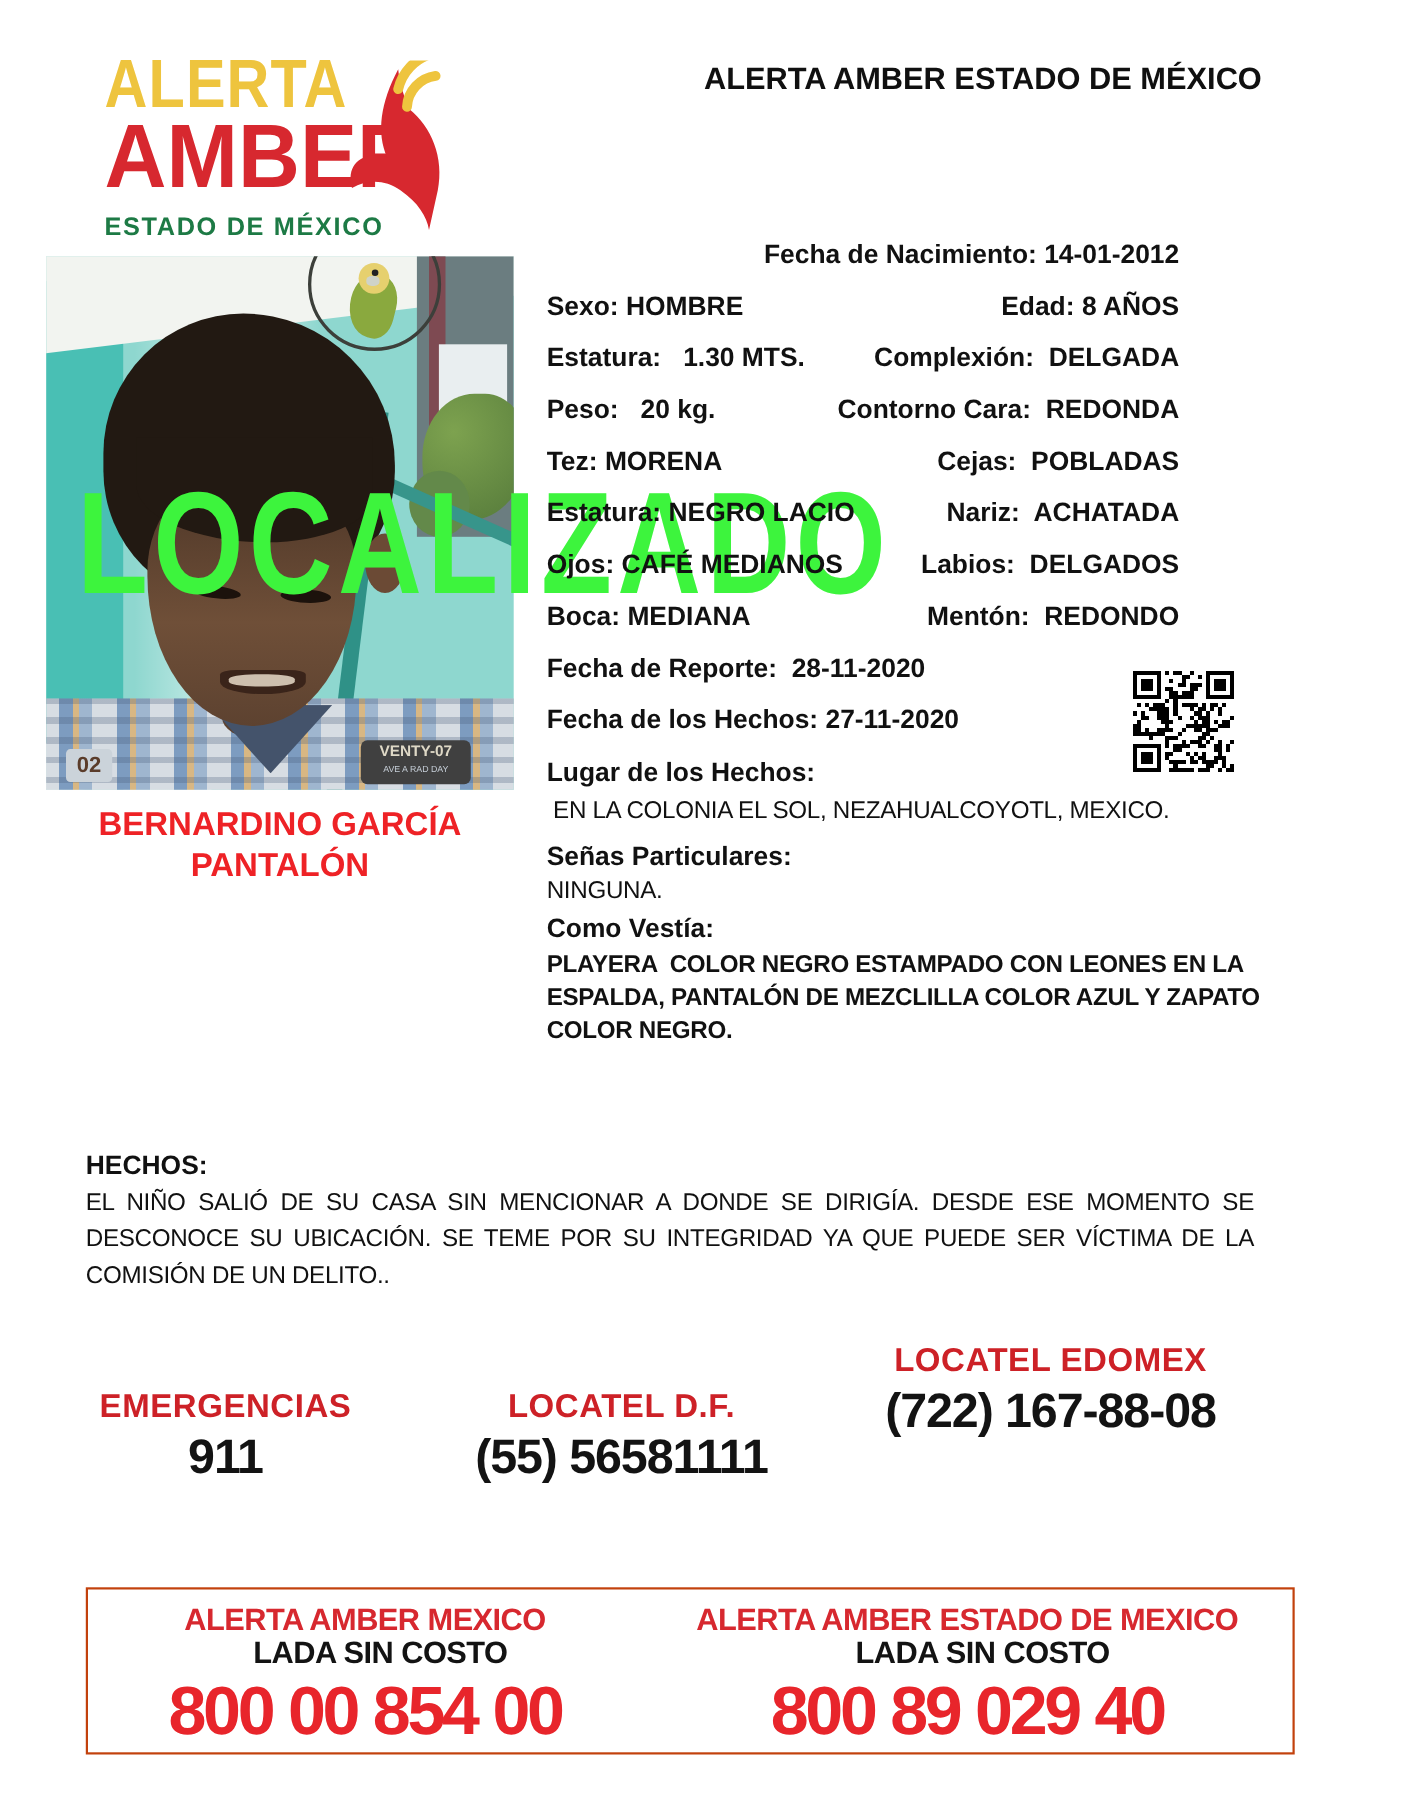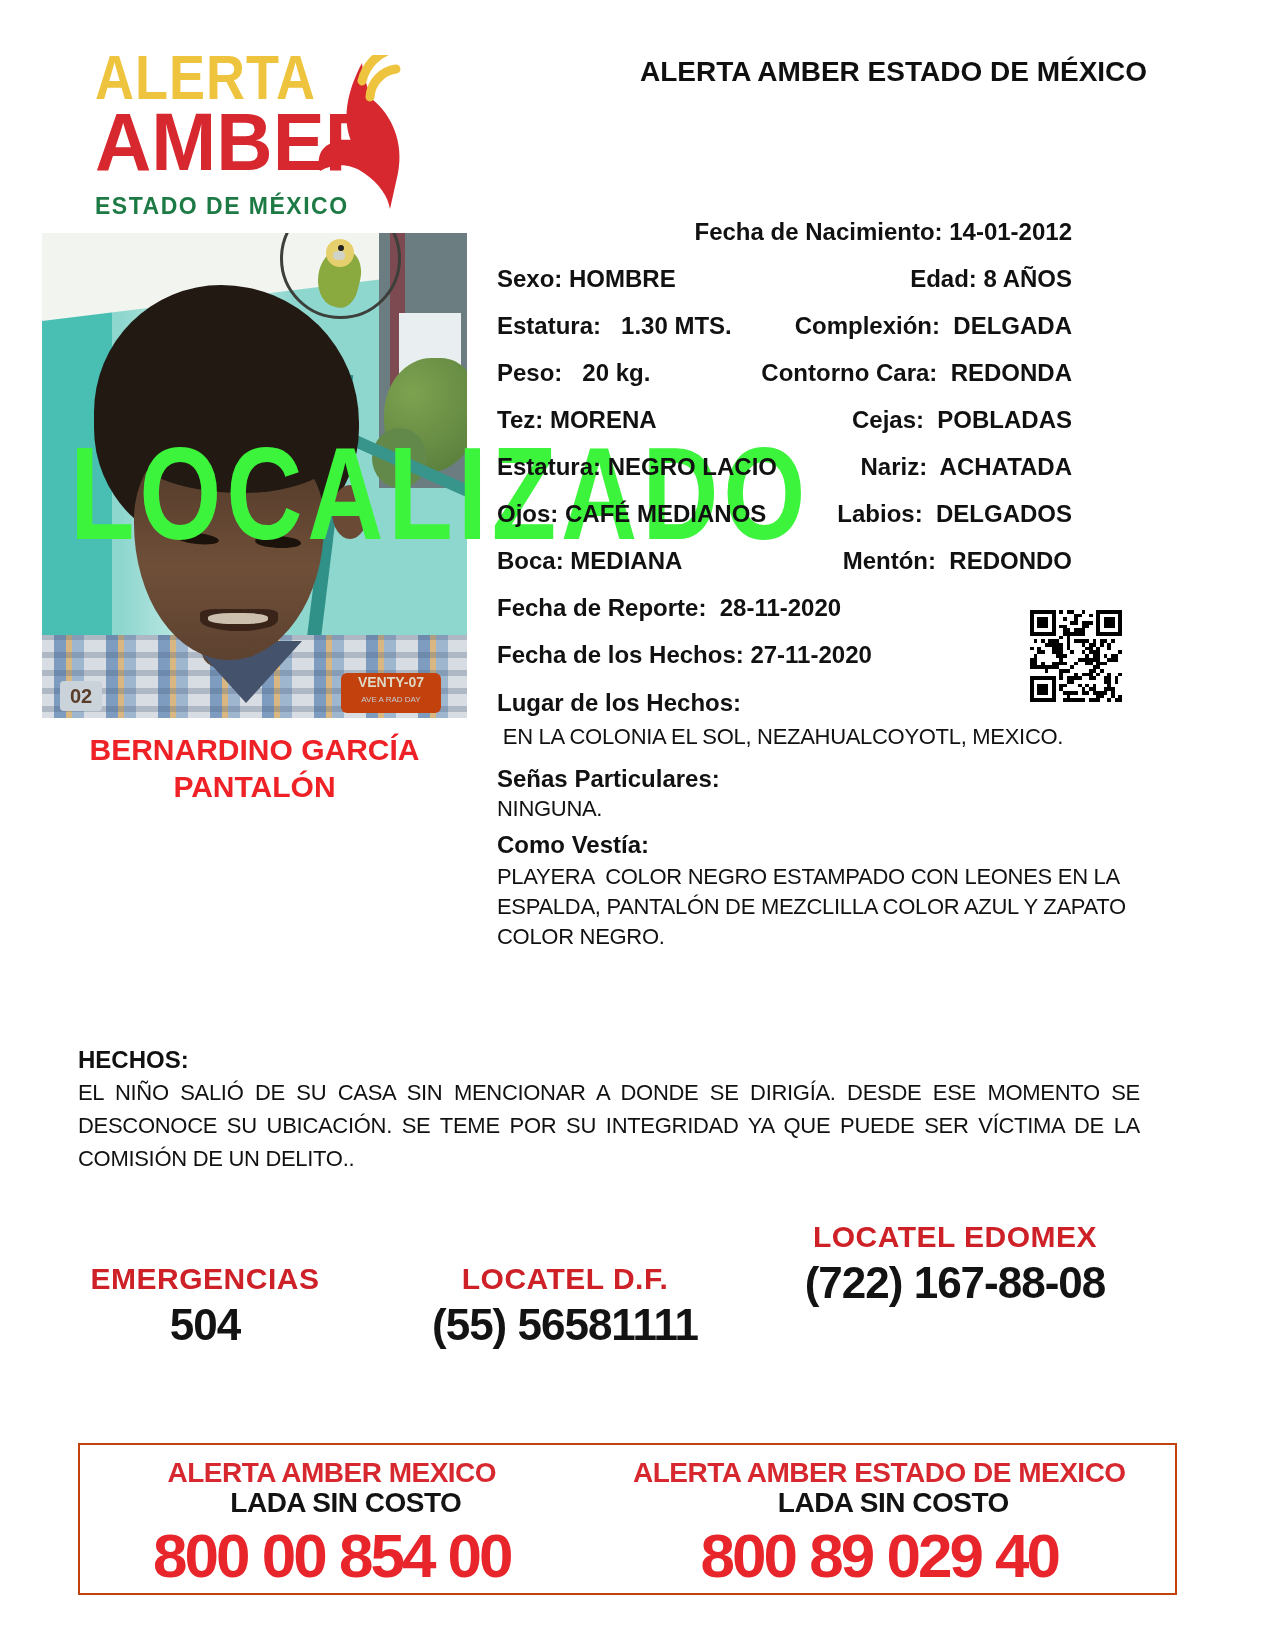--- a/index.html
+++ b/index.html
@@ -51,21 +51,21 @@
   .ph-eye-l{left:133px;top:300px;width:44px;height:11px;background:#1c120c;border-radius:50%;transform:rotate(6deg);}
   .ph-eye-r{left:213px;top:303px;width:46px;height:12px;background:#1c120c;border-radius:50%;transform:rotate(3deg);}
   .ph-mouth{left:158px;top:376px;width:78px;height:22px;background:#3a241a;border-radius:20% 20% 50% 50%;}
   .ph-teeth{left:166px;top:380px;width:60px;height:11px;background:#cdbfae;border-radius:40%;}
   .ph-shirt{left:-10px;top:402px;width:445px;height:95px;
       background:repeating-linear-gradient(0deg,rgba(70,90,120,.28) 0 6px,rgba(0,0,0,0) 6px 18px),
                  repeating-linear-gradient(90deg,#d7dde3 0 22px,#7d9cc0 22px 34px,#d8b783 34px 40px,#9fb6cf 40px 52px);}
   .ph-neck{left:160px;top:392px;width:76px;height:46px;background:#5d4230;border-radius:0 0 40% 40%;}
   .ph-collar{left:148px;top:408px;width:112px;height:62px;background:#44536b;
       clip-path:polygon(0 0,100% 0,50% 100%);}
-  .ph-patch{left:299px;top:440px;width:100px;height:40px;background:#c2410c;border-radius:6px;
+  .ph-patch{left:286px;top:440px;width:100px;height:40px;background:#404040;border-radius:6px;
       color:#ded8c6;font-size:14px;font-weight:bold;text-align:center;line-height:18px;overflow:hidden;}
   .ph-patch small{font-size:8px;font-weight:normal;display:block;color:#c5cdd6;}
   .ph-patch02{left:18px;top:448px;width:42px;height:30px;background:#cbd3da;border-radius:4px;
       color:#5a3c2a;font-size:20px;font-weight:bold;text-align:center;line-height:30px;}
   .ph-table{left:-32px;top:432px;width:185px;height:85px;background:#eef3f2;border-radius:50%;}
 
   
   .watermark{left:70px;top:428px;z-index:1;font-size:132px;font-weight:bold;color:#3df43d;
       line-height:1;letter-spacing:6px;transform:scaleX(0.8);transform-origin:left top;white-space:nowrap;}
 
@@ -77,21 +77,21 @@
   .panel{left:497px;top:220px;width:575px;z-index:2;}
   .field-row{display:flex;justify-content:space-between;font-size:24px;font-weight:bold;
       line-height:24px;margin-bottom:23px;white-space:pre-wrap;}
   .sec-label{font-size:24px;font-weight:bold;line-height:26px;}
   .sec-value{font-size:22px;line-height:30px;letter-spacing:-0.3px;}
   .lugar-label{margin-top:20px;}
   .lugar-value{margin-top:6px;white-space:pre-wrap;}
   .senas-label{margin-top:14px;}
   .senas-value{margin-top:2px;}
   .vestia-label{margin-top:8px;}
-  .vestia-value{margin-top:4px;width:665px;white-space:pre-wrap;}
+  .vestia-value{margin-top:4px;width:665px;white-space:pre-wrap;font-weight:bold;}
 
   .qr{left:1030px;top:610px;width:92px;height:92px;z-index:2;}
 
   
   .hechos{left:78px;top:1046px;width:1062px;z-index:2;}
   .hechos-label{font-size:24px;font-weight:bold;line-height:28px;}
   .hechos-text{font-size:22px;line-height:33px;letter-spacing:-0.3px;margin-top:2px;
       text-align:justify;}
 
   
@@ -432,21 +432,21 @@
         <rect x="2" y="20" width="3" height="3"></rect>
       </svg></div>
 
   <div class="abs hechos">
     <div class="hechos-label">HECHOS:</div>
     <div class="hechos-text">EL NIÑO SALIÓ DE SU CASA SIN MENCIONAR A DONDE SE DIRIGÍA. DESDE ESE MOMENTO SE DESCONOCE SU UBICACIÓN. SE TEME POR SU INTEGRIDAD YA QUE PUEDE SER VÍCTIMA DE LA COMISIÓN DE UN DELITO..</div>
   </div>
 
   <div class="abs contact c1">
     <div class="contact-label">EMERGENCIAS</div>
-    <div class="contact-number">504</div>
+    <div class="contact-number">911</div>
   </div>
   <div class="abs contact c2">
     <div class="contact-label">LOCATEL D.F.</div>
     <div class="contact-number">(55) 56581111</div>
   </div>
   <div class="abs contact c3">
     <div class="contact-label">LOCATEL EDOMEX</div>
     <div class="contact-number">(722) 167-88-08</div>
   </div>
 

